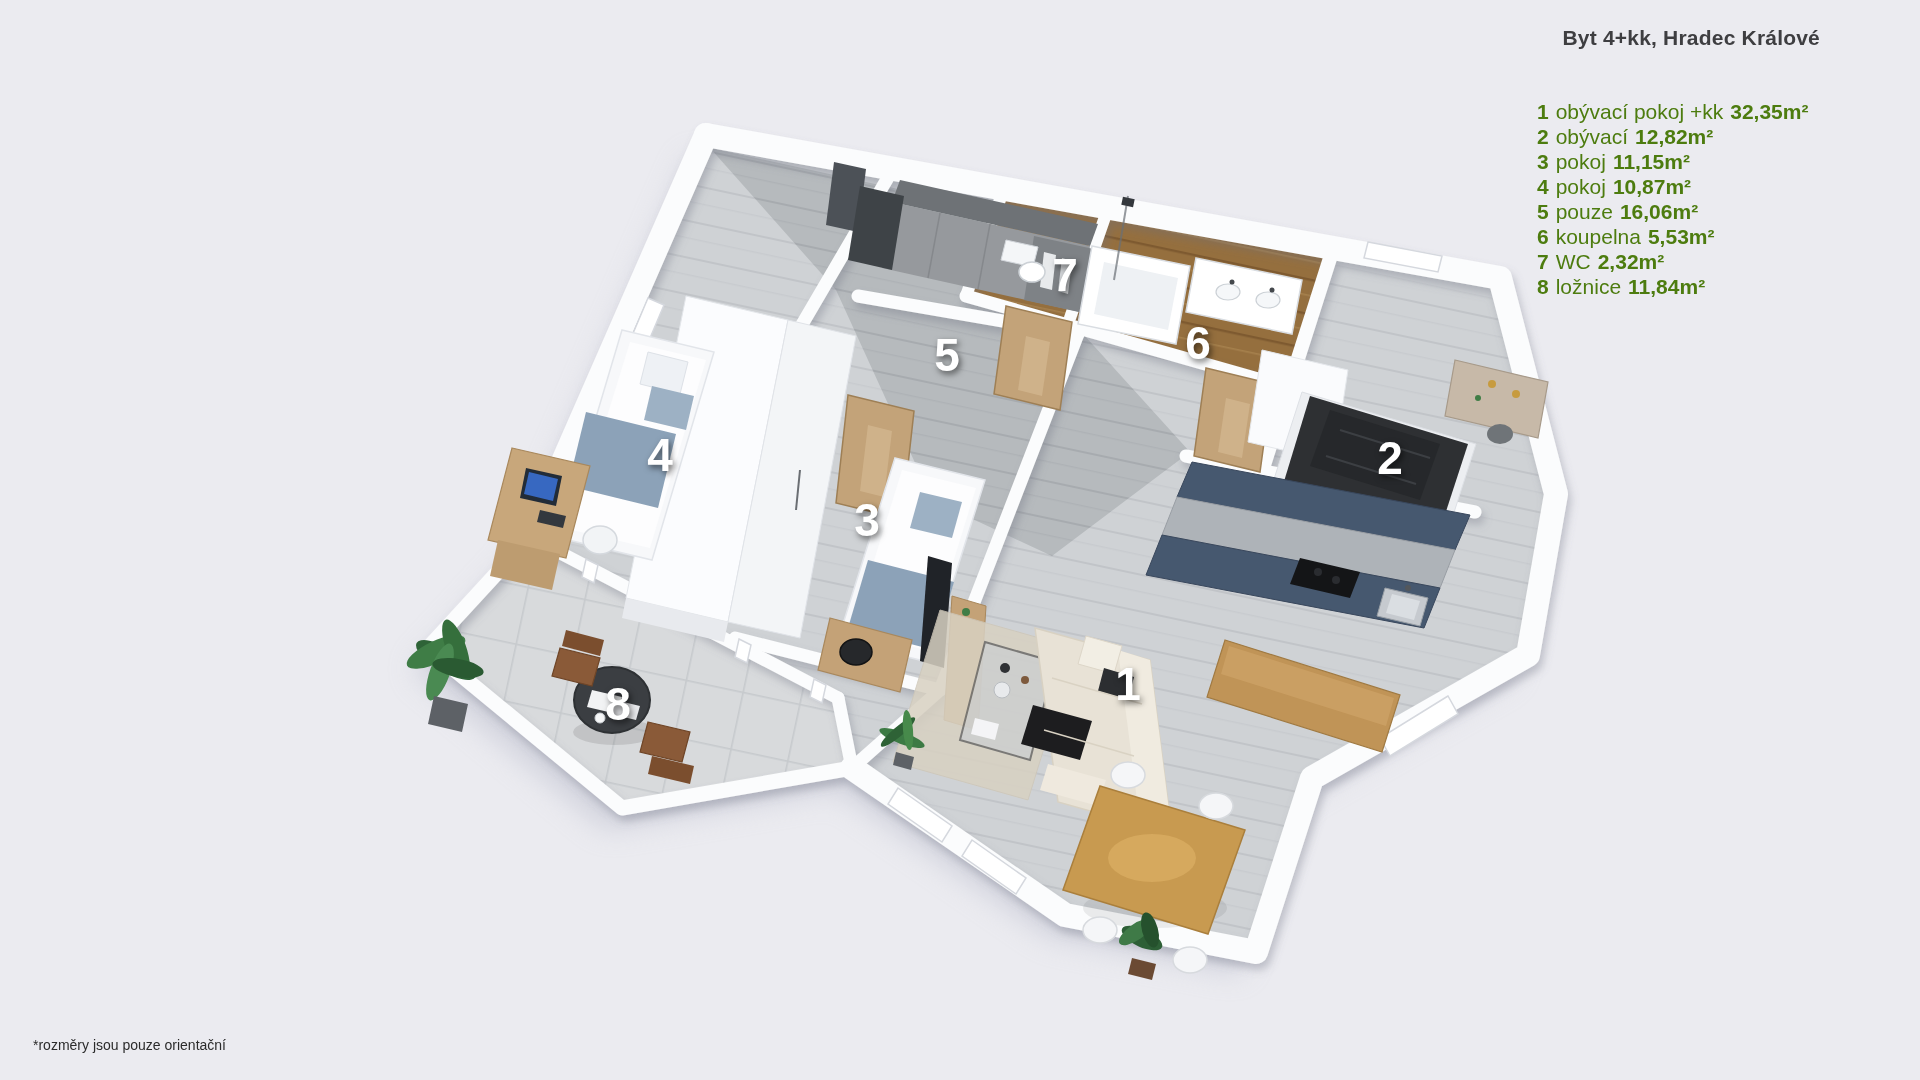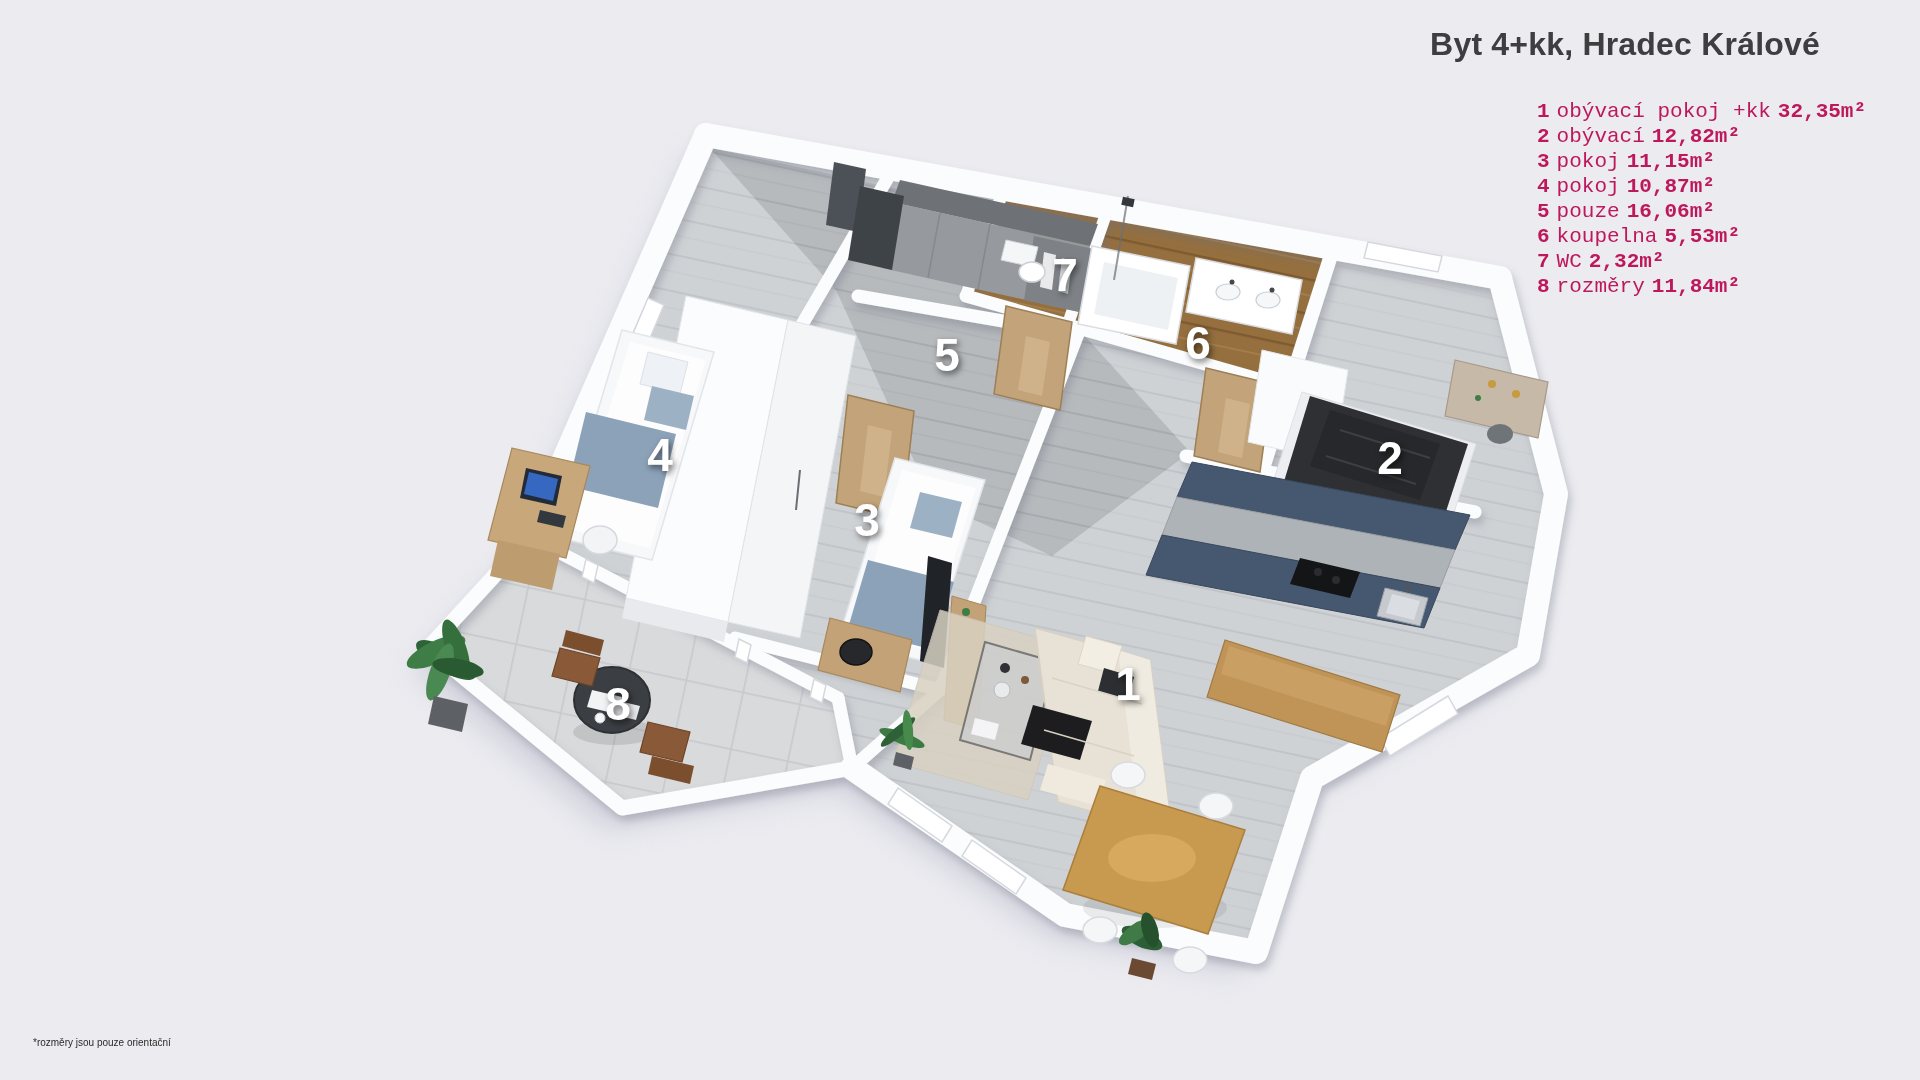--- a/index.html
+++ b/index.html
@@ -3,32 +3,32 @@
 <meta charset="utf-8">
 <style>
   html,body{margin:0;padding:0;}
   body{
     width:1920px;height:1080px;position:relative;overflow:hidden;
     background:#ebebf0;
     font-family:"Liberation Sans","DejaVu Sans",sans-serif;
   }
   .page-title{
     position:absolute;top:26px;right:100px;width:800px;
-    text-align:right;font-size:32px;font-weight:bold;color:#3e3e41;
+    text-align:right;font-size:21px;font-weight:bold;color:#3e3e41;
     letter-spacing:.2px;
   }
   .legend{
     position:absolute;left:1537px;top:99px;
-    font-size:21px;color:#be185d;line-height:25px;white-space:nowrap;font-family:Liberation Mono, monospace;
+    font-size:21px;color:#4d7c0f;line-height:25px;white-space:nowrap;
   }
   .legend-row .num{font-weight:bold;margin-right:7px;}
   .legend-row .area{font-weight:bold;margin-left:7px;}
   .footnote{
     position:absolute;left:33px;top:1037px;
-    font-size:10px;color:#2b2b2b;
+    font-size:14px;color:#2b2b2b;
   }
   svg{position:absolute;inset:0;}
   .room-label{
     font-family:"Liberation Sans","DejaVu Sans",sans-serif;
     font-size:46px;font-weight:bold;fill:#ffffff;
     filter:drop-shadow(2px 3px 3px rgba(0,0,0,.55));
   }
 </style>
 </head>
 <body>
@@ -280,15 +280,15 @@
 
 <div class="page-title">Byt 4+kk, Hradec Králové</div>
 <div class="legend" id="legend">
     <div class="legend-row"><span class="num">1</span><span class="name">obývací pokoj +kk</span><span class="area">32,35m²</span></div>
     <div class="legend-row"><span class="num">2</span><span class="name">obývací</span><span class="area">12,82m²</span></div>
     <div class="legend-row"><span class="num">3</span><span class="name">pokoj</span><span class="area">11,15m²</span></div>
     <div class="legend-row"><span class="num">4</span><span class="name">pokoj</span><span class="area">10,87m²</span></div>
     <div class="legend-row"><span class="num">5</span><span class="name">pouze</span><span class="area">16,06m²</span></div>
     <div class="legend-row"><span class="num">6</span><span class="name">koupelna</span><span class="area">5,53m²</span></div>
     <div class="legend-row"><span class="num">7</span><span class="name">WC</span><span class="area">2,32m²</span></div>
-    <div class="legend-row"><span class="num">8</span><span class="name">rozměry</span><span class="area">11,84m²</span></div>
+    <div class="legend-row"><span class="num">8</span><span class="name">ložnice</span><span class="area">11,84m²</span></div>
   </div>
 <div class="footnote">*rozměry jsou pouze orientační</div>
 
 </body></html>

